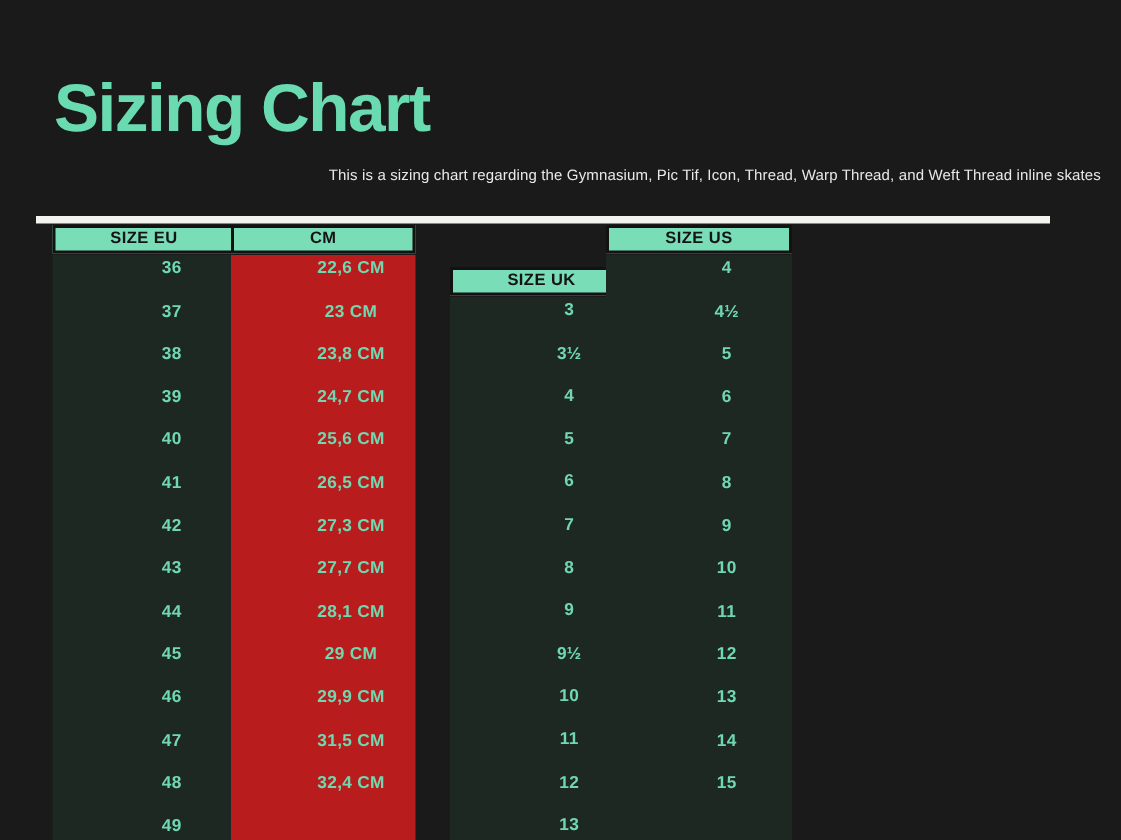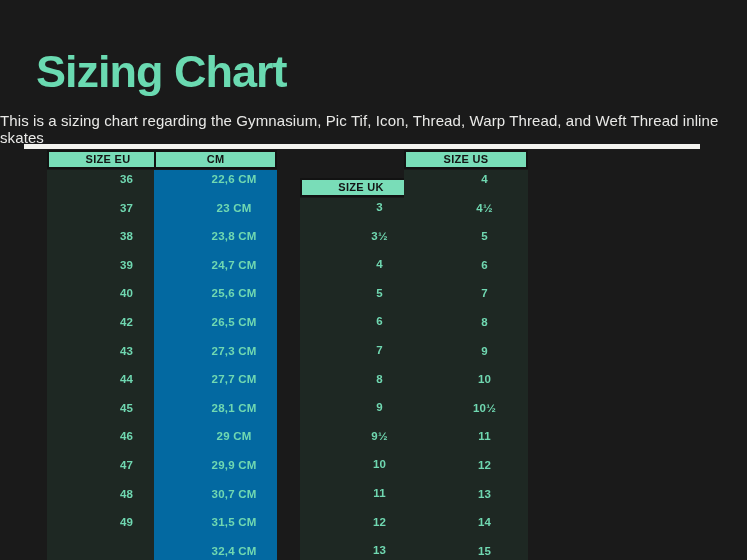--- a/index.html
+++ b/index.html
@@ -15,21 +15,21 @@
     left: 36px; top: 46px;
     font-size: 45px;
     font-weight: 800;
     letter-spacing: -1px;
     color: #6adab1;
   }
 
   .subtitle {
     position: absolute;
     right: 13px; top: 112px;
-    font-size: 15px;
+    font-size: 10px;
     color: #e9e9e7;
     letter-spacing: 0.1px;
   }
 
   .divider {
     position: absolute;
     left: 24px; top: 144px;
     width: 676px; height: 5px;
     background: #f3f3ef;
   }
@@ -37,21 +37,21 @@
   .table {
     position: absolute;
     left: 0; top: 150px;
     width: 747px; height: 410px;
   }
 
   .col {
     position: absolute;
     top: 0; bottom: 0;
   }
-  .col-eu { left: 35px;  width: 122px; margin-left: 12px; }
+  .col-eu { left: 35px;  width: 122px; }
   .col-cm { left: 154px; width: 123px; }
   .col-uk { left: 300px; width: 122px; margin-top: 28px; }
   .col-us { left: 404px; width: 124px; }
 
   .col-header {
     position: absolute;
     left: 0; top: 0;
     width: 100%; height: 19px;
     background: #79ddb8;
     border: 2px solid #121212;
@@ -63,21 +63,21 @@
     letter-spacing: 0.3px;
   }
 
   .col-body {
     position: absolute;
     left: 0; top: 20px;
     width: 100%; height: 390px;
     overflow: hidden;
     background: #1e2823;
   }
-  .col-body.gray { background: #0369a1; }
+  .col-body.gray { background: #b91c1c; }
 
   .cell {
     height: 28.6px;
     padding-top: 3px;
     text-align: center;
     font-size: 11.5px;
     font-weight: bold;
     color: #70d8b1;
     letter-spacing: 0.2px;
     padding-left: 37px;
@@ -95,20 +95,21 @@
 <div class="table">
 
   <div class="col col-eu">
     <div class="col-header">SIZE EU</div>
     <div class="col-body">
         <div class="cell">36</div>
         <div class="cell">37</div>
         <div class="cell">38</div>
         <div class="cell">39</div>
         <div class="cell">40</div>
+        <div class="cell">41</div>
         <div class="cell">42</div>
         <div class="cell">43</div>
         <div class="cell">44</div>
         <div class="cell">45</div>
         <div class="cell">46</div>
         <div class="cell">47</div>
         <div class="cell">48</div>
         <div class="cell">49</div>
       </div>
   </div>
@@ -120,21 +121,20 @@
         <div class="cell">23 CM</div>
         <div class="cell">23,8 CM</div>
         <div class="cell">24,7 CM</div>
         <div class="cell">25,6 CM</div>
         <div class="cell">26,5 CM</div>
         <div class="cell">27,3 CM</div>
         <div class="cell">27,7 CM</div>
         <div class="cell">28,1 CM</div>
         <div class="cell">29 CM</div>
         <div class="cell">29,9 CM</div>
-        <div class="cell">30,7 CM</div>
         <div class="cell">31,5 CM</div>
         <div class="cell">32,4 CM</div>
       </div>
   </div>
 
   <div class="col col-uk">
     <div class="col-header">SIZE UK</div>
     <div class="col-body">
         <div class="cell">3</div>
         <div class="cell">3½</div>
@@ -157,21 +157,20 @@
     <div class="col-header">SIZE US</div>
     <div class="col-body">
         <div class="cell">4</div>
         <div class="cell">4½</div>
         <div class="cell">5</div>
         <div class="cell">6</div>
         <div class="cell">7</div>
         <div class="cell">8</div>
         <div class="cell">9</div>
         <div class="cell">10</div>
-        <div class="cell">10½</div>
         <div class="cell">11</div>
         <div class="cell">12</div>
         <div class="cell">13</div>
         <div class="cell">14</div>
         <div class="cell">15</div>
       </div>
   </div>
 
 </div>
 

